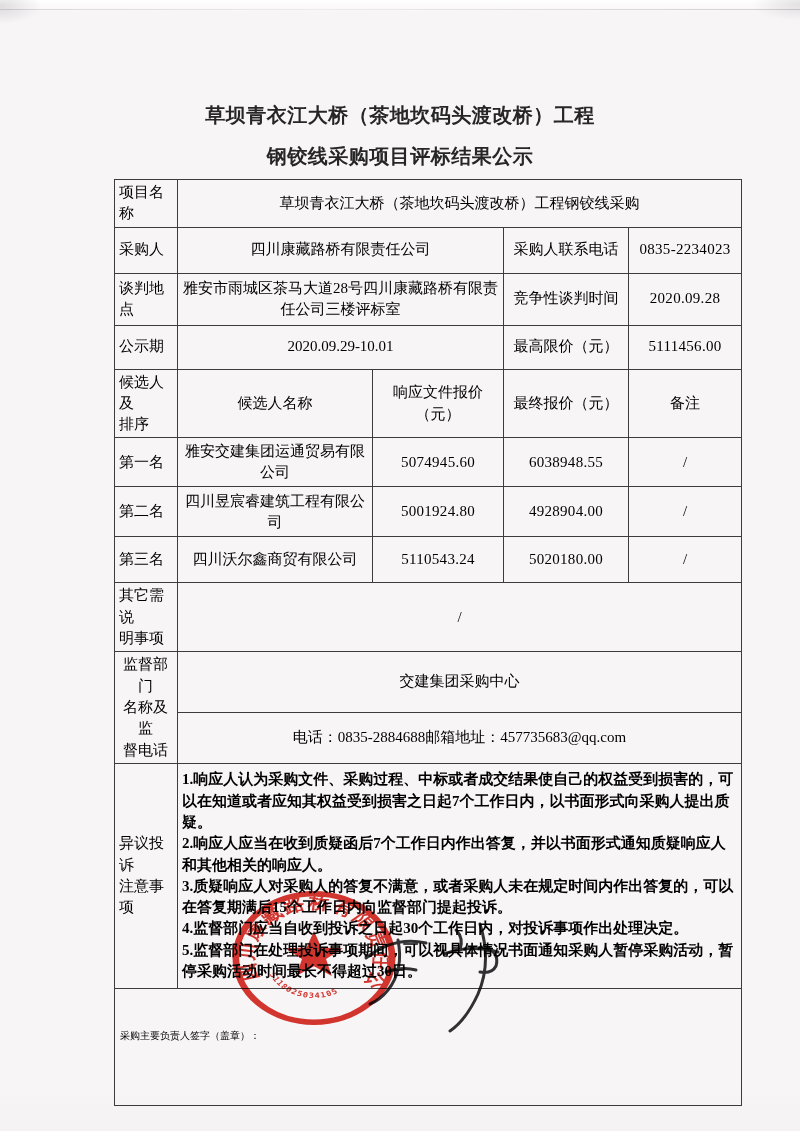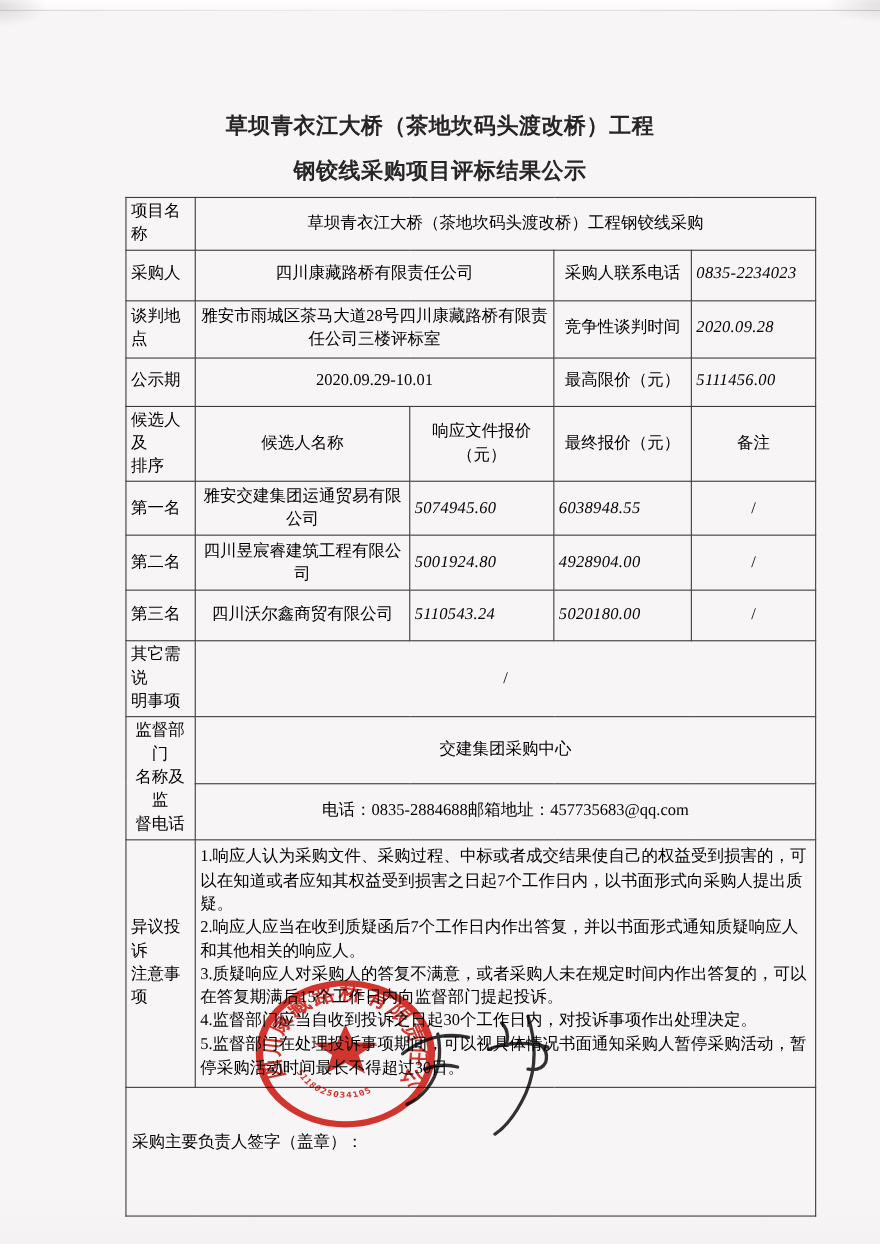--- a/index.html
+++ b/index.html
@@ -38,27 +38,27 @@
   }
   table.doc td{
     border:1.4px solid #3c3c3c;
     padding:2px 4px;
     vertical-align:middle;
     line-height:1.42;
   }
   td.lbl{ text-align:left; white-space:pre-line; padding-left:4px; }
   td.ctr{ text-align:center; }
   td.lft{ text-align:center; padding-left:7px; }
-  td.num{ letter-spacing:.3px;font-style:italic; }
+  td.num{ text-align:center; letter-spacing:.3px; }
   td.notes{
     vertical-align:top; text-align:left;
-    padding:13px 10px 0 12px; line-height:22.4px;
+    padding:13px 10px 0 12px; line-height:22.4px;font-weight:bold;
   }
   td.sig-cell{ position:relative; padding-left:5px; }
-  .sig-label{ position:absolute; left:5px; top:40px; font-size:15px; }
+  .sig-label{ position:absolute; left:5px; top:40px; font-size:10px; }
 
   
   .seal{
     position:absolute; left:230px; top:889px; width:168px; height:138px;
     mix-blend-mode:multiply; opacity:.93; pointer-events:none;
   }
   .signature{
     position:absolute; left:352px; top:912px; width:175px; height:125px;
     mix-blend-mode:multiply; pointer-events:none;
   }

